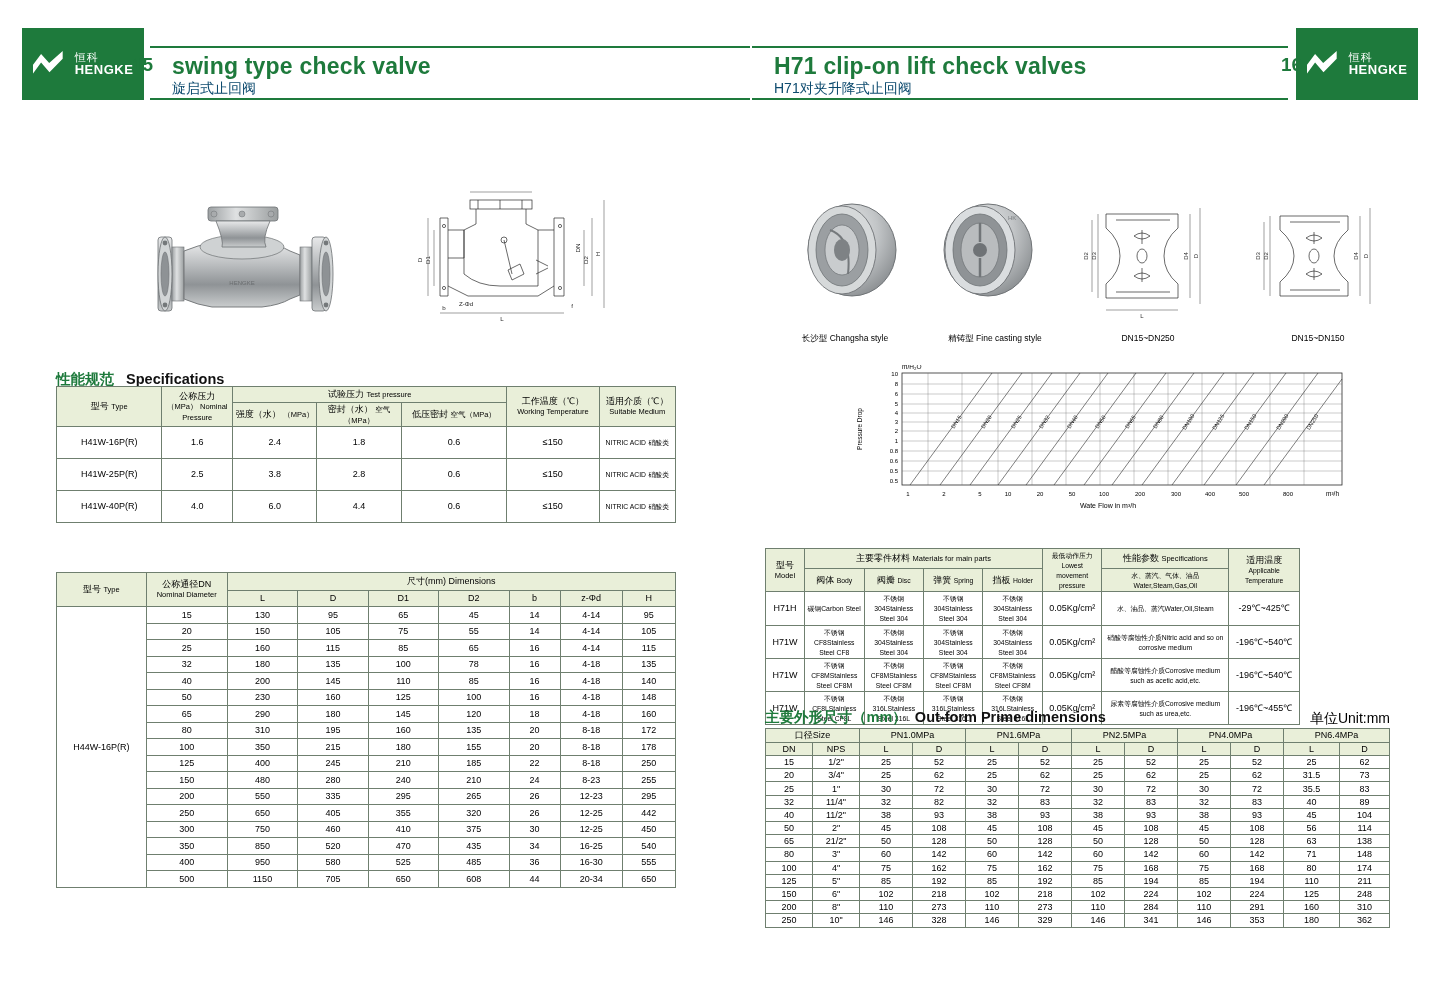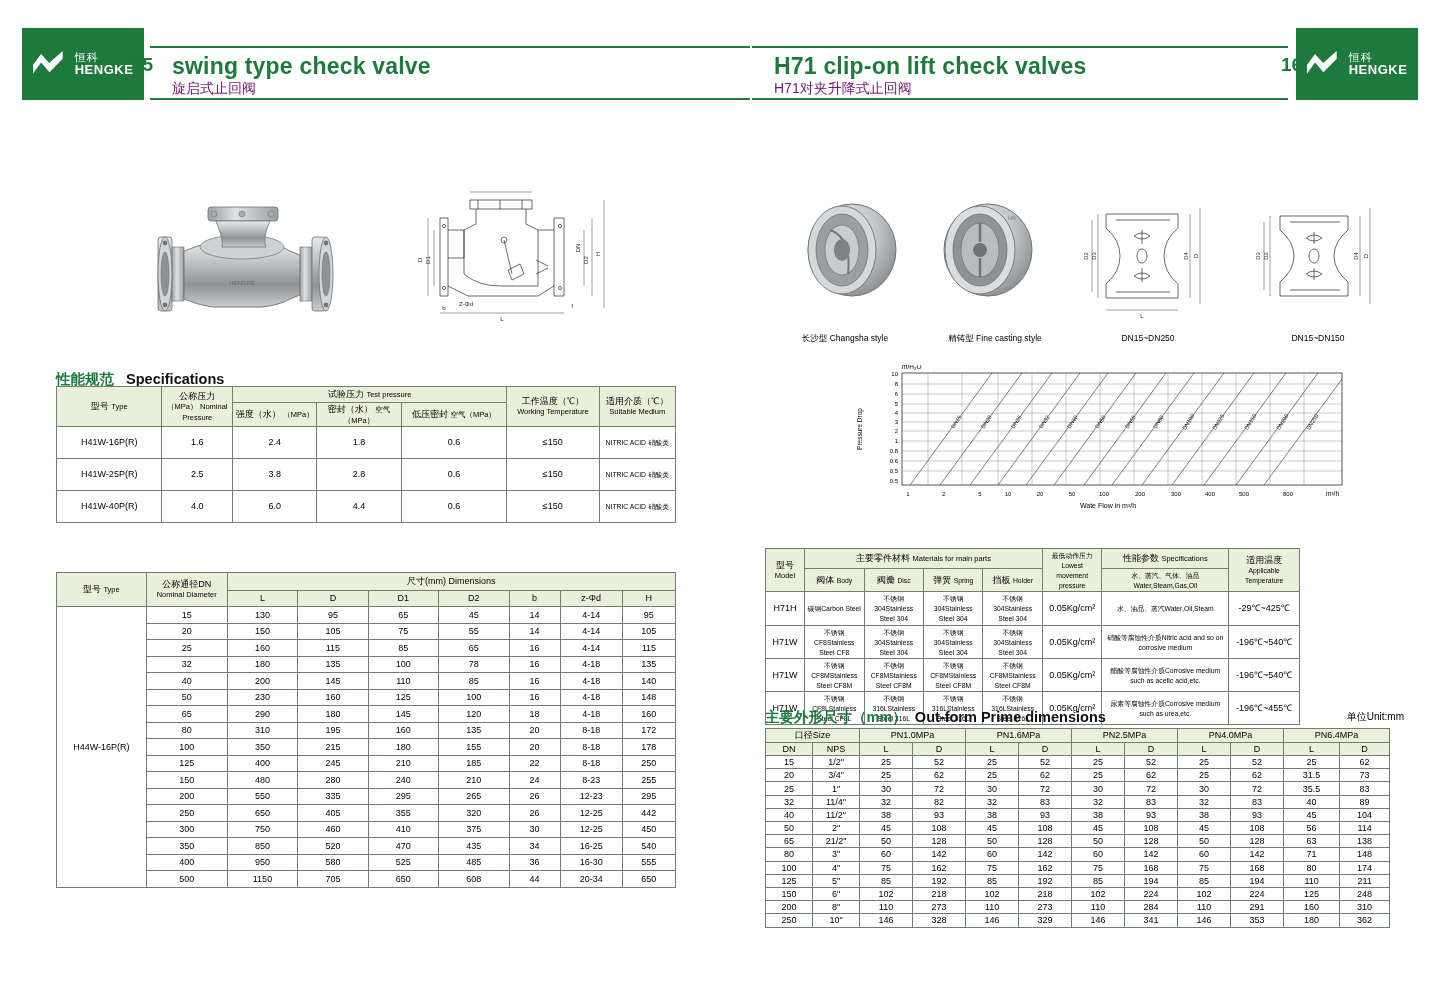--- a/index.html
+++ b/index.html
@@ -44,21 +44,21 @@
     position:absolute; top:18px; height:54px;
     border-top:2px solid #1e7a3c; border-bottom:2px solid #1e7a3c;
   }
   .title-band.left { left:150px; width:600px; }
   .title-band.right { left:752px; width:536px; }
   .title-en {
     font-size:23px; font-weight:bold; color:#1e7a3c; letter-spacing:0.2px;
     position:absolute; top:5px; left:22px;
   }
   .title-cn {
-    font-size:14px; color:#701a75; position:absolute; top:32px; left:22px;
+    font-size:14px; color:#0c4a6e; position:absolute; top:32px; left:22px;
   }
 
   
   .sec-title { position:absolute; font-size:14.5px; font-weight:bold; color:#1e7a3c; }
 
   
   table { border-collapse:collapse; font-size:9px; }
   .tbl td, .tbl th {
     border:0.7px solid #6f7f6f; text-align:center; vertical-align:middle;
     padding:1px 2px; line-height:1.12; font-weight:normal;
@@ -68,21 +68,21 @@
   .xs { font-size:6.8px; }
 
   
   #spec-title { left:56px; top:370px; }
   #spec-table { position:absolute; left:56px; top:386px; width:620px; }
   #dim-title  { left:56px; top:556px; }
   #dim-table  { position:absolute; left:56px; top:572px; width:620px; }
 
   #mat-table  { position:absolute; left:765px; top:548px; width:535px; }
   #outform-title { left:765px; top:708px; }
-  #unit-note { position:absolute; right:36px; top:710px; font-size:10px; }
+  #unit-note { position:absolute; right:50px; top:710px; font-size:14px; }
   #out-table  { position:absolute; left:765px; top:728px; width:625px; }
 
   
   .art { position:absolute; }
   .cap { position:absolute; font-size:8.5px; text-align:center; }
 
   svg { display:block; }
 </style>
 </head>
 <body>

